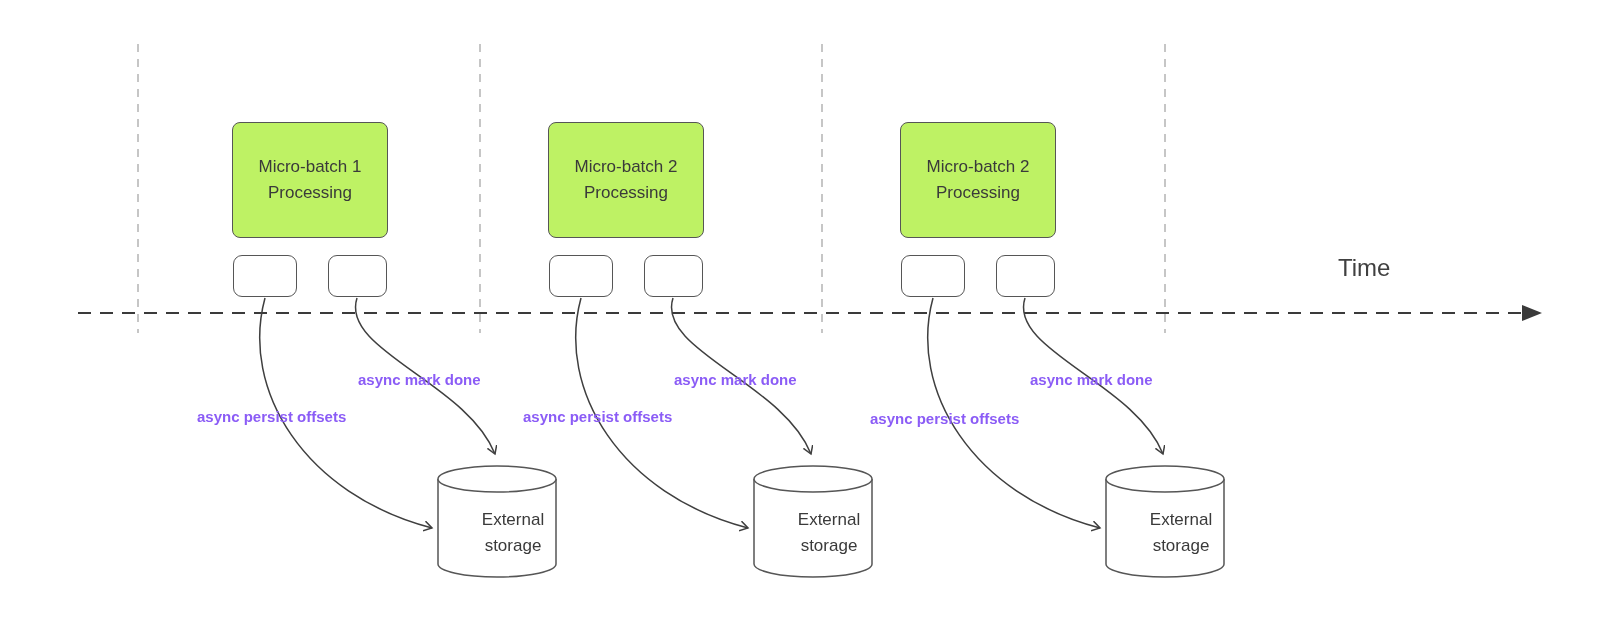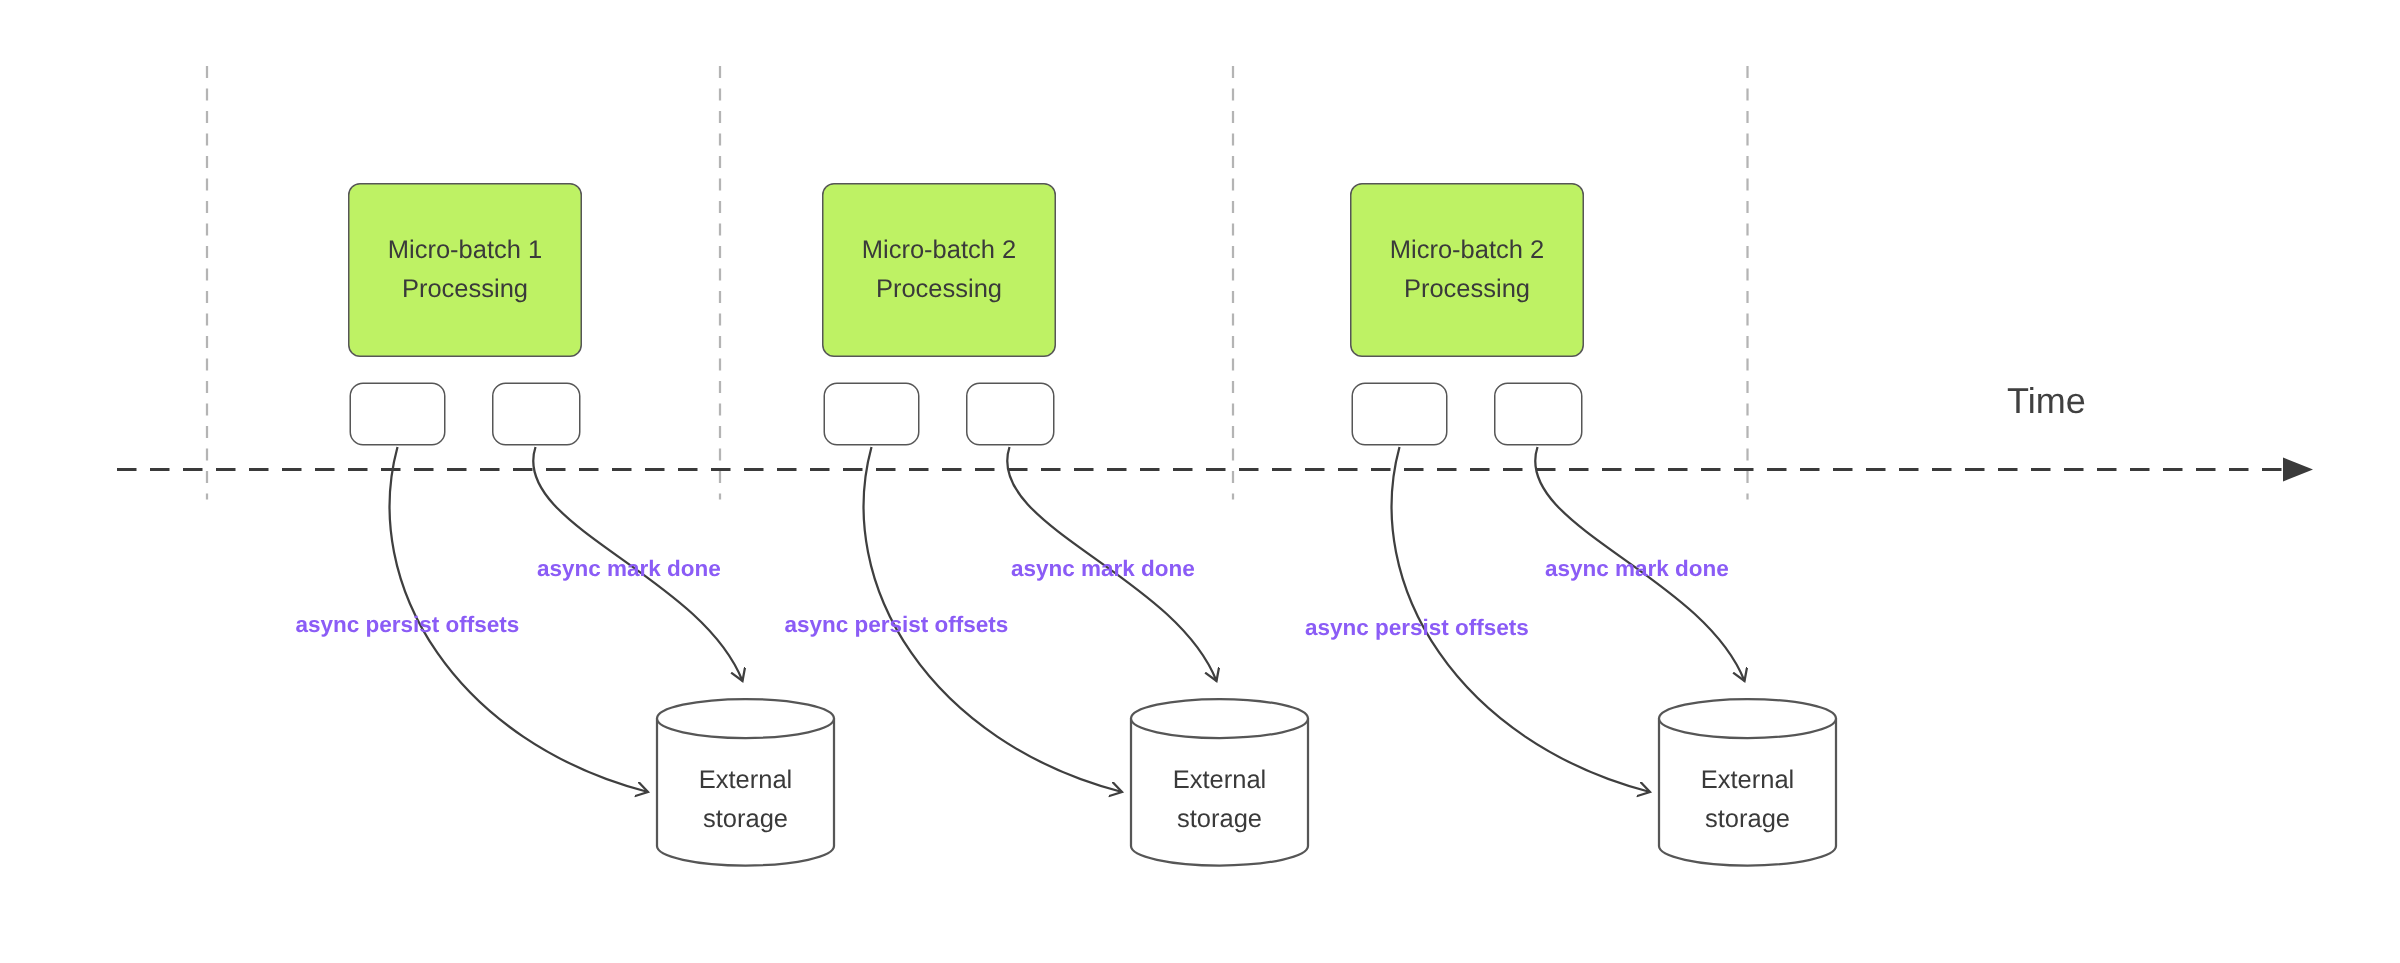--- a/index.html
+++ b/index.html
@@ -56,20 +56,21 @@
     color: #8b5cf6;
     white-space: nowrap;
   }
   .storage-label {
     position: absolute;
     width: 118px;
     text-align: center;
     font-size: 17px;
     color: #3a3a3a;
     line-height: 1.5;
+    margin-left: 16px;
   }
   .time-label {
     position: absolute;
     left: 1338px;
     top: 254px;
     font-size: 24px;
     color: #404040;
   }
 </style>
 </head>

